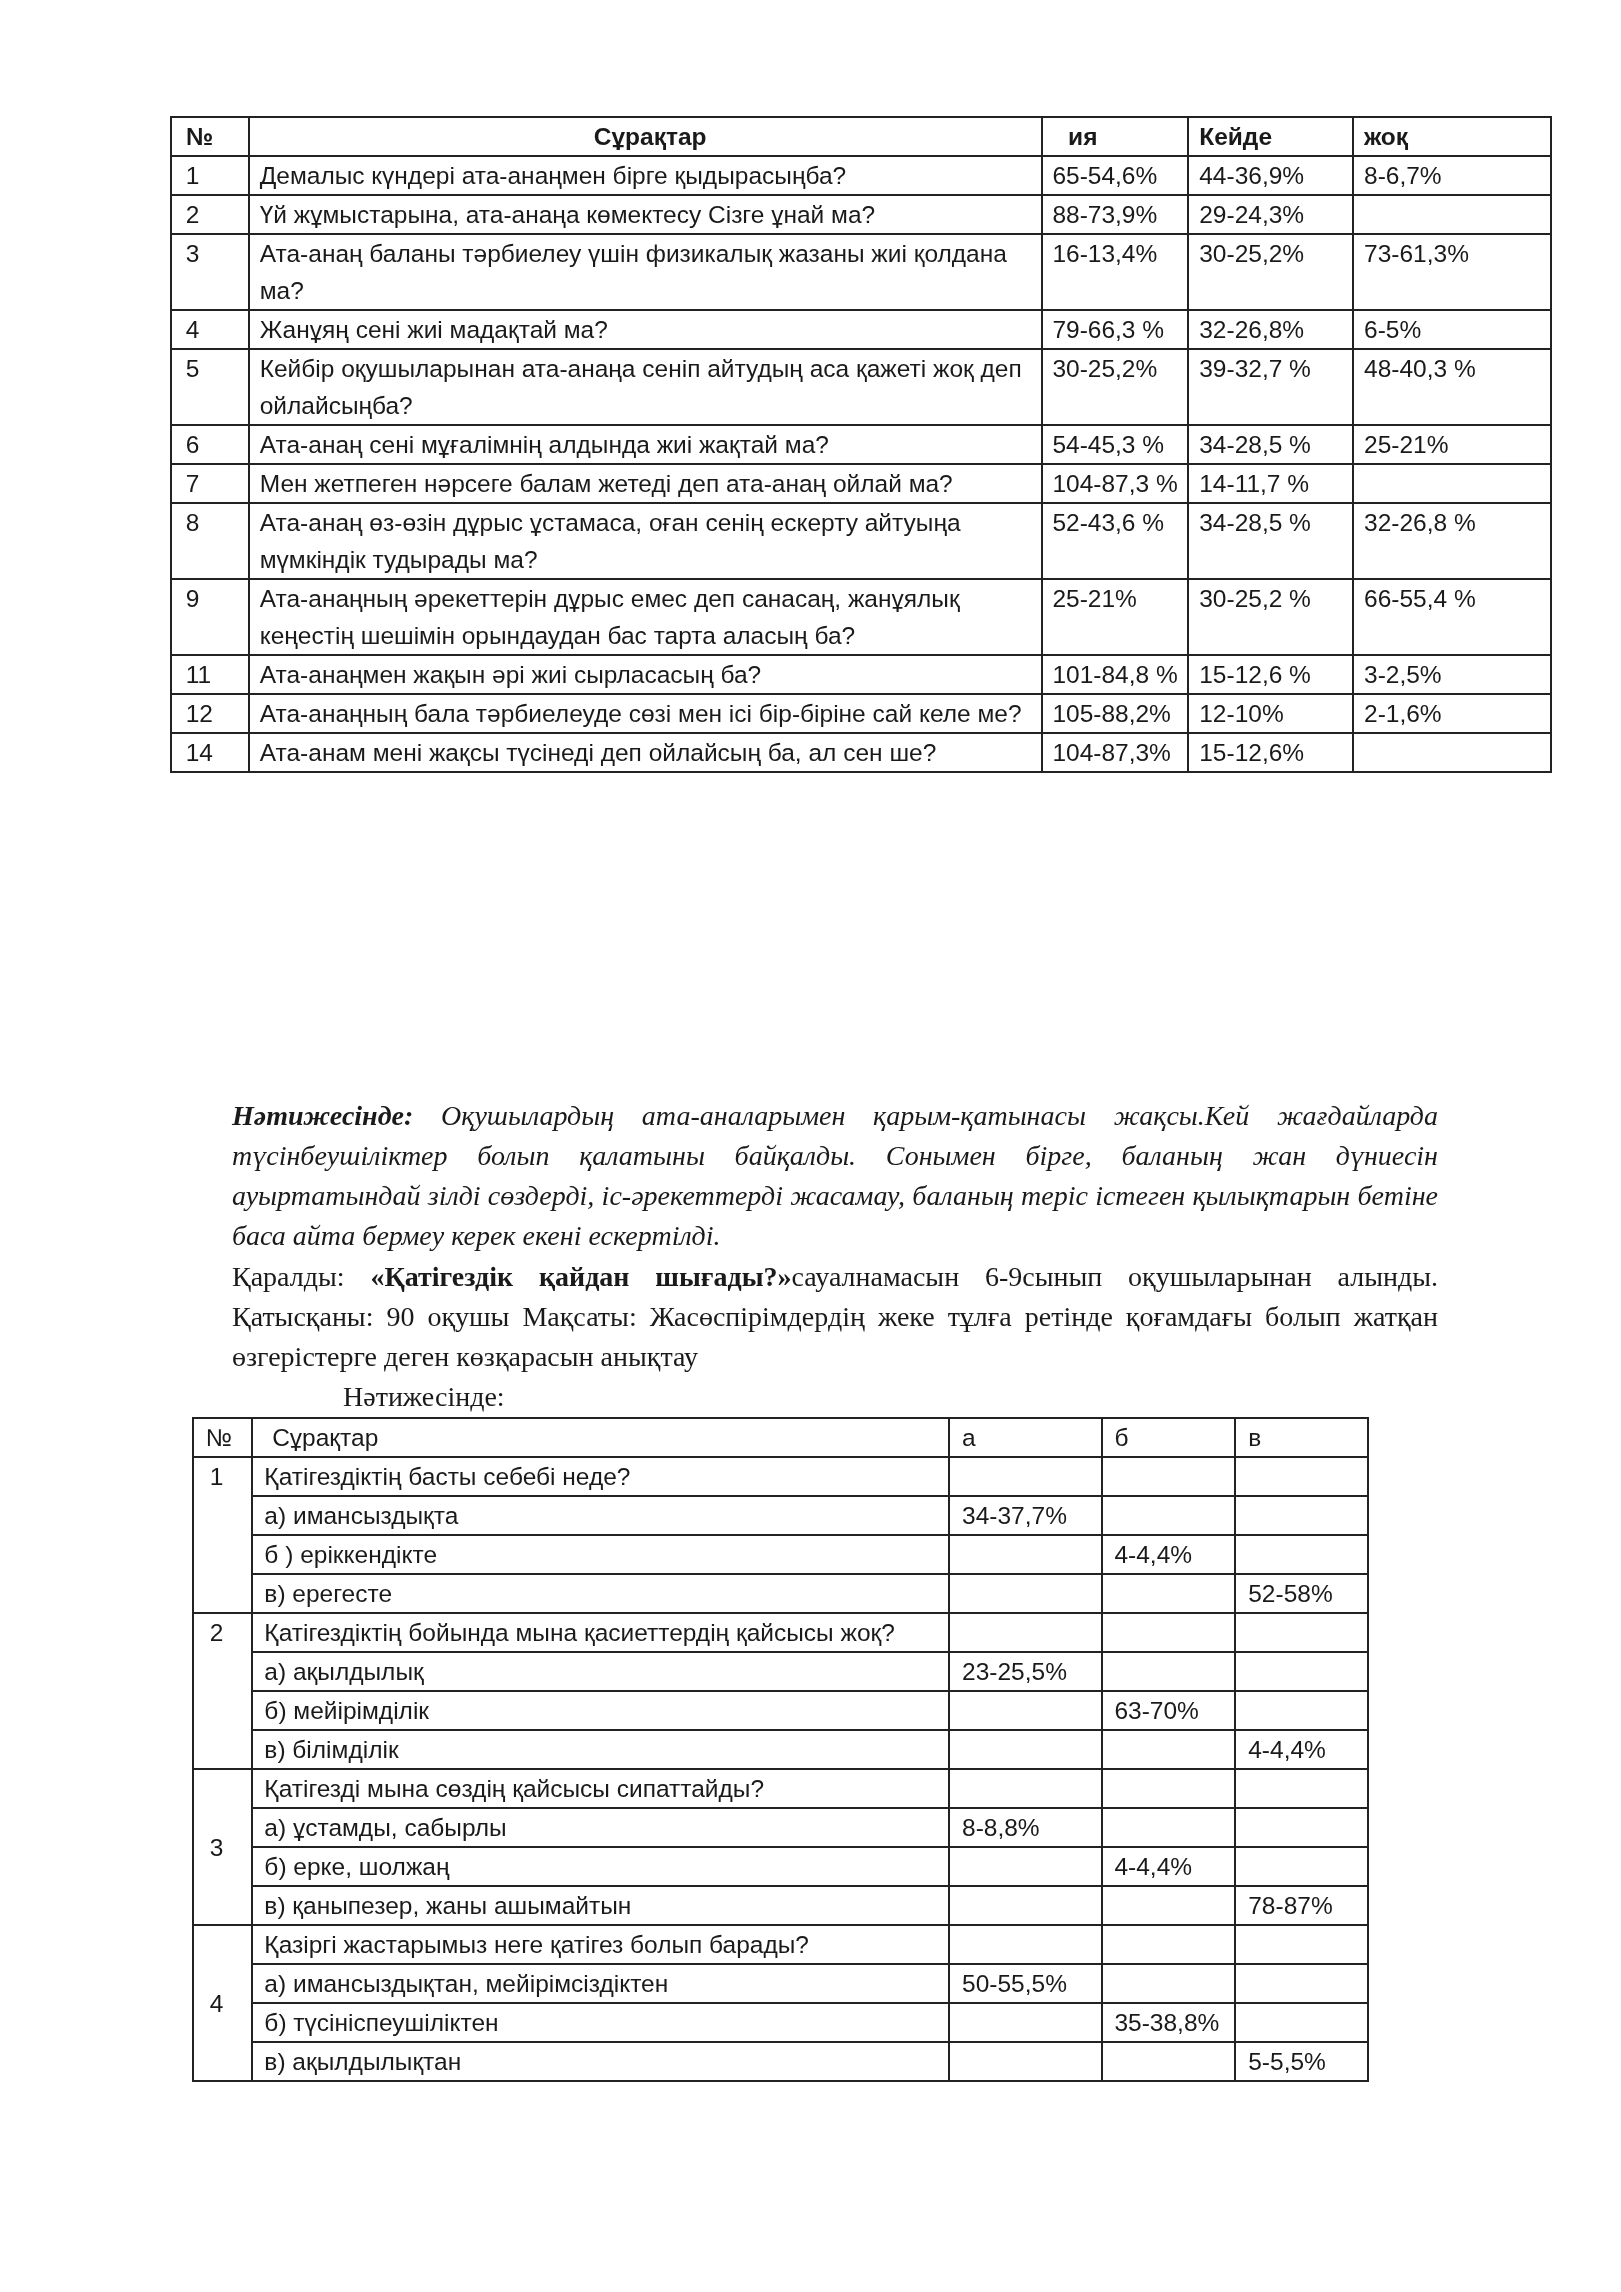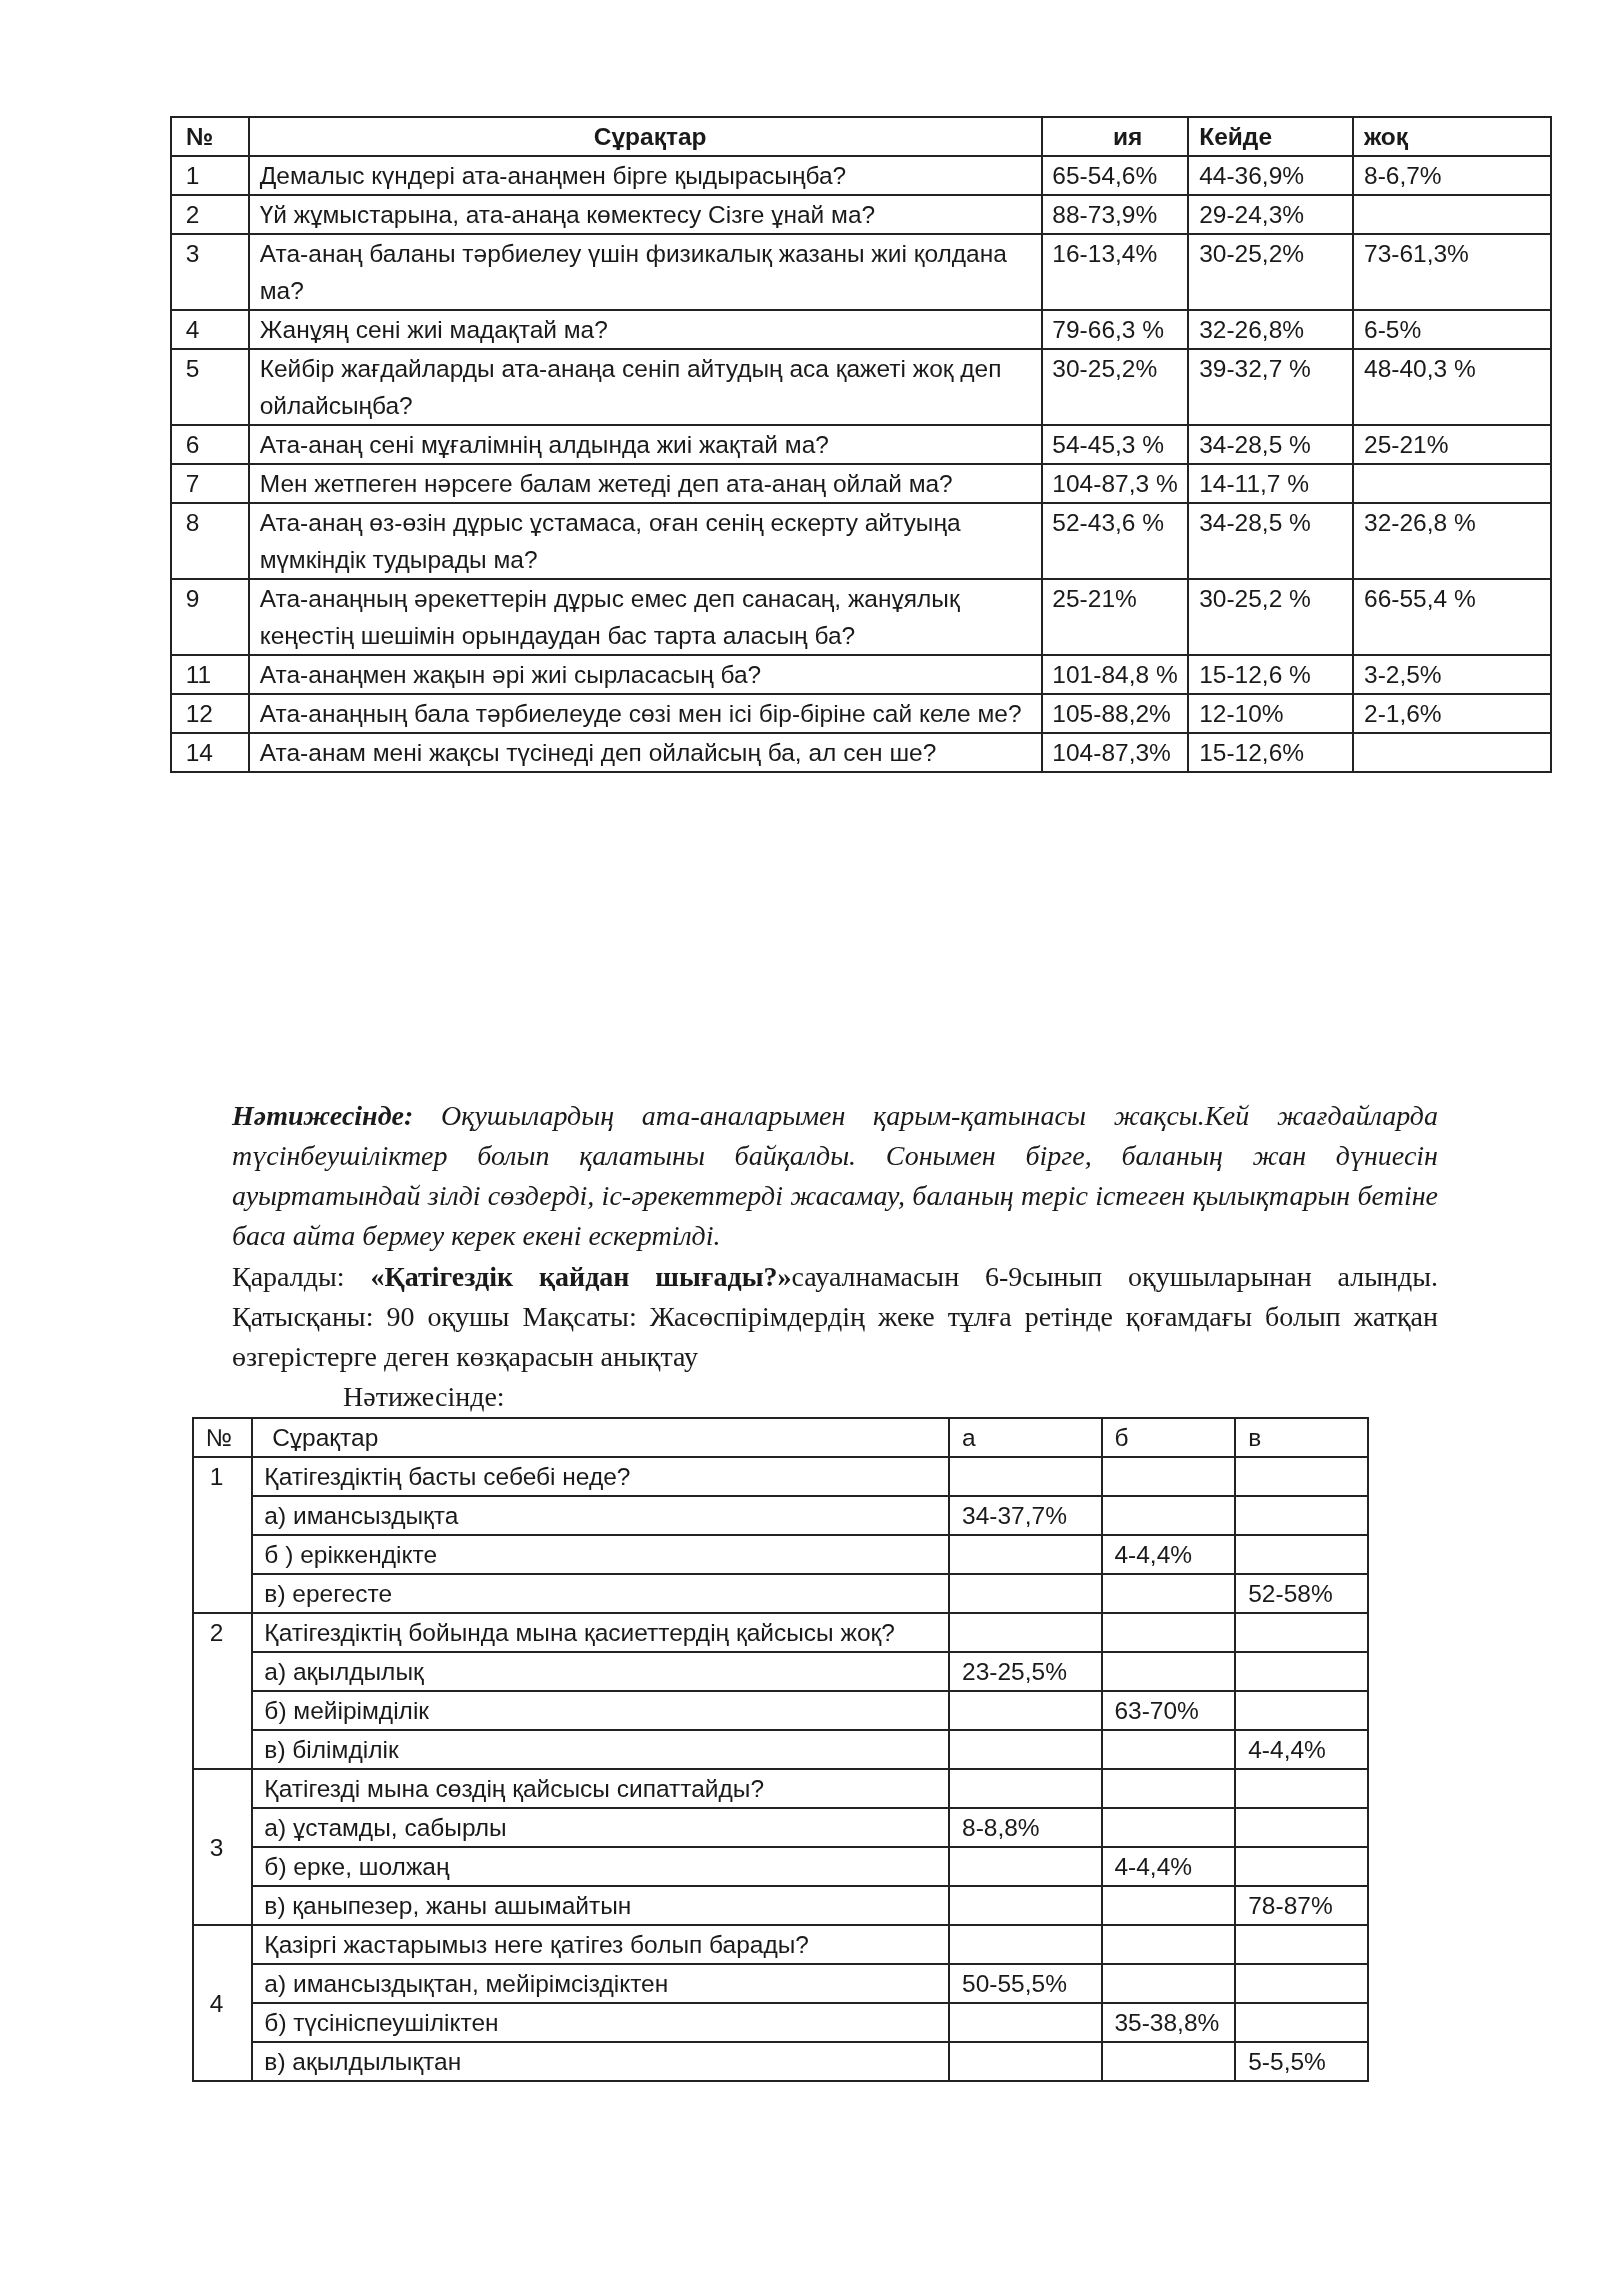--- a/index.html
+++ b/index.html
@@ -14,21 +14,21 @@
     #t1 { left: 170px; top: 116px; width: 1382px; font-size: 24.5px; line-height: 37px; }
     #t1 th { font-weight: bold; height: 35px; padding-top: 0; }
     #t1 td { padding-top: 0; }
     #t1 col.c-no { width: 78px; }
     #t1 col.c-q { width: 794px; }
     #t1 col.c-a { width: 147px; }
     #t1 col.c-b { width: 165px; }
     #t1 col.c-c { width: 198px; }
     #t1 td.num, #t1 th.num { padding-left: 13.7px; }
     #t1 th.qh { text-align: center; }
-    #t1 th.yh { padding-left: 25.5px; text-align: center; }
+    #t1 th.yh { padding-left: 25.5px; }
 
     
     .para { position: absolute; left: 232px; width: 1206px; font-size: 28px; line-height: 40px; text-align: justify; }
     .para b { font-weight: bold; }
     #p1 { top: 1096px; font-style: italic; }
     #p2 { top: 1257px; }
     #p3 { top: 1377px; left: 343px; }
 
     
     #t2 { left: 192px; top: 1417px; width: 1177px; font-size: 24.5px; line-height: 37px; }
@@ -85,21 +85,21 @@
       </tr>
       <tr>
         <td class="num">4</td>
         <td>Жанұяң сені жиі мадақтай ма?</td>
         <td>79-66,3 %</td>
         <td>32-26,8%</td>
         <td>6-5%</td>
       </tr>
       <tr>
         <td class="num">5</td>
-        <td>Кейбір жағдайларды ата-анаңа сеніп айтудың аса қажеті жоқ деп ойлайсыңба?</td>
+        <td>Кейбір оқушыларынан ата-анаңа сеніп айтудың аса қажеті жоқ деп ойлайсыңба?</td>
         <td>30-25,2%</td>
         <td>39-32,7 %</td>
         <td>48-40,3 %</td>
       </tr>
       <tr>
         <td class="num">6</td>
         <td>Ата-анаң сені мұғалімнің алдында жиі жақтай ма?</td>
         <td>54-45,3 %</td>
         <td>34-28,5 %</td>
         <td>25-21%</td>

